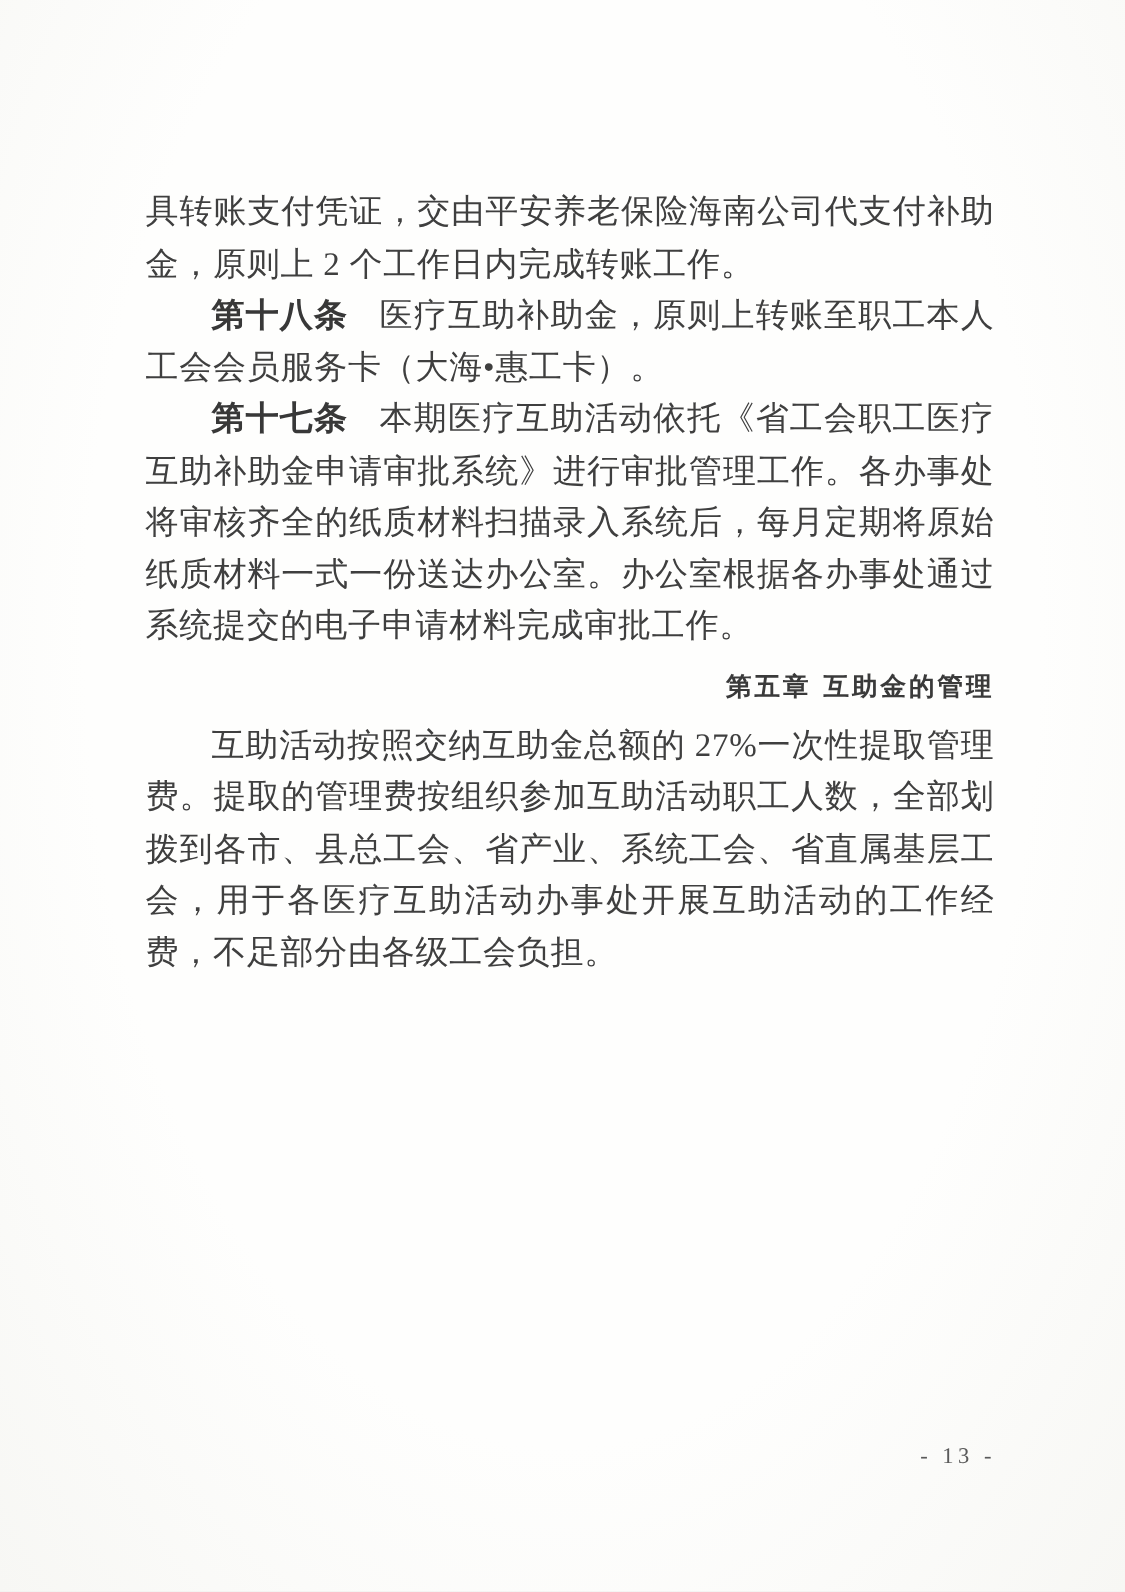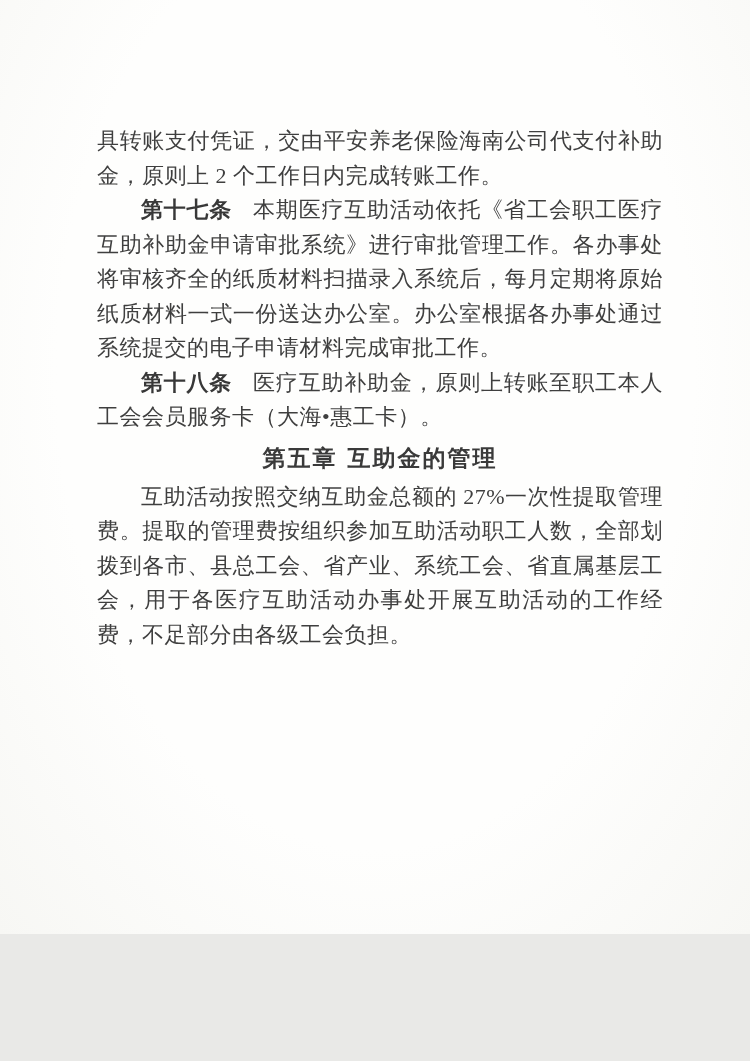--- a/index.html
+++ b/index.html
@@ -3,21 +3,21 @@
 <meta charset="utf-8">
 <style>
   html, body {
     margin: 0;
     padding: 0;
     background: #e9e9e7;
   }
   .scan-page {
     position: relative;
     width: 750px;
-    height: 934px;
+    height: 1061px;
     margin: 0 auto;
     background: #fdfdfc;
     background-image: radial-gradient(ellipse at 50% 40%, #fefefd 60%, #f7f7f4 100%);
     overflow: hidden;
     color: #3f3f3f;
     font-family: "Liberation Serif", "DejaVu Serif", serif;
   }
   .content {
     position: absolute;
     left: 97px;
@@ -37,23 +37,23 @@
   }
   .article-lead {
     font-weight: bold;
     color: #383838;
     margin-right: 0.95em;
   }
   h2.chapter-heading {
     margin: 6px 0 5px 0;
     font-family: "DejaVu Sans", "Liberation Sans", sans-serif;
     font-weight: 700;
-    font-size: 23px;
+    font-size: 17px;
     line-height: 34px;
-    text-align: center;
+    text-align: right;
     text-indent: 0;
     letter-spacing: 2px;
     color: #3a3a3a;
   }
   .page-number {
     position: absolute;
     top: 963px;
     right: 86px;
     font-size: 15px;
     letter-spacing: 3px;
@@ -63,23 +63,23 @@
   }
 </style>
 </head>
 <body>
 
 <div class="scan-page">
   <div class="content">
 
     <p class="para no-indent"><span>具转账支付凭证，交由平安养老保险海南公司代支付补助金，原则上 2 个工作日内完成转账工作。</span></p>
 
+    <p class="para"><span class="article-lead">第十八条</span><span>医疗互助补助金，原则上转账至职工本人工会会员服务卡（大海•惠工卡）。</span></p>
+
     <p class="para"><span class="article-lead">第十七条</span><span>本期医疗互助活动依托《省工会职工医疗互助补助金申请审批系统》进行审批管理工作。各办事处将审核齐全的纸质材料扫描录入系统后，每月定期将原始纸质材料一式一份送达办公室。办公室根据各办事处通过系统提交的电子申请材料完成审批工作。</span></p>
-
-    <p class="para"><span class="article-lead">第十八条</span><span>医疗互助补助金，原则上转账至职工本人工会会员服务卡（大海•惠工卡）。</span></p>
 
     <h2 class="chapter-heading">第五章 互助金的管理</h2>
 
 
 
     <p class="para"><span>互助活动按照交纳互助金总额的 27%一次性提取管理费。提取的管理费按组织参加互助活动职工人数，全部划拨到各市、县总工会、省产业、系统工会、省直属基层工会，用于各医疗互助活动办事处开展互助活动的工作经费，不足部分由各级工会负担。</span></p>
 
 
   </div>
 

